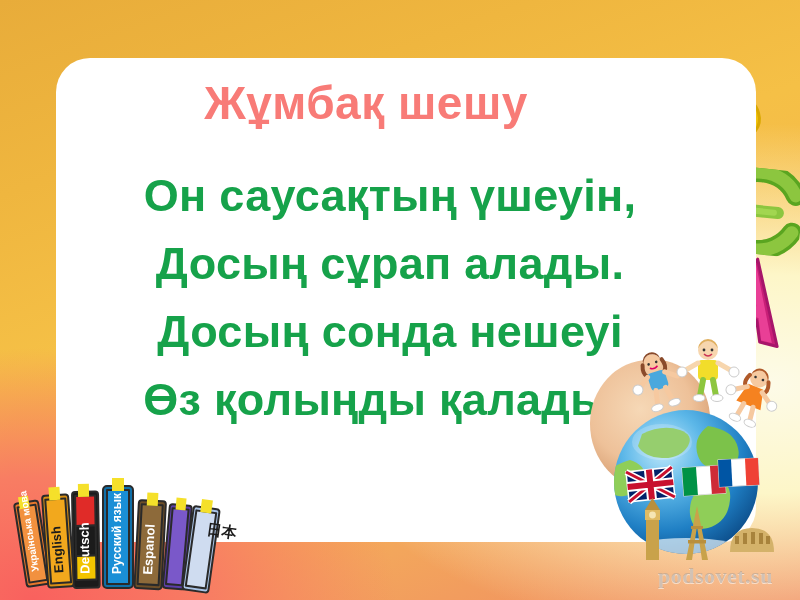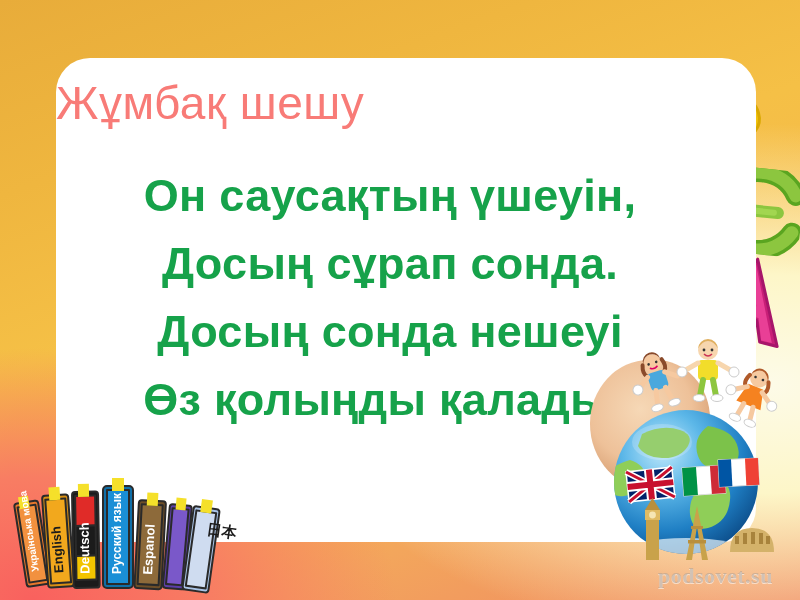--- a/index.html
+++ b/index.html
@@ -32,22 +32,22 @@
 
   
   #paper {
     position:absolute; left:56px; top:58px; width:700px; height:484px;
     background:#ffffff; border-radius:34px; z-index:2;
   }
 
   
   #riddle-title {
     position:absolute; left:56px; top:76px; width:620px;
-    z-index:6;
-    color:#f87b77; font-size:46px; font-weight:normal;
+    text-align:center; z-index:6;
+    color:#f87b77; font-size:46px; font-weight:bold;
     font-family:"Liberation Sans", sans-serif;
     letter-spacing:0.5px; white-space:nowrap;
   }
   #riddle-lines {
     position:absolute; left:56px; top:162px; width:660px; z-index:6;
   }
   .riddle-line {
     color:#16a24a; font-size:45px; font-weight:bold; line-height:68px;
     text-align:center; white-space:nowrap;
     font-family:"Liberation Sans", sans-serif;
@@ -113,21 +113,21 @@
     </g>
   </svg>
 </div>
 
 <div id="paper"></div>
 
 <div id="riddle-title">Жұмбақ шешу</div>
 
 <div id="riddle-lines">
   <div class="riddle-line">Он саусақтың үшеуін,</div>
-  <div class="riddle-line">Досың сұрап сонда.</div>
+  <div class="riddle-line">Досың сұрап алады.</div>
   <div class="riddle-line">Досың сонда нешеуі</div>
   <div class="riddle-line">Өз қолыңды қалады?</div>
 </div>
 
 <div id="child-photo"></div>
 
 <div id="globe-cluster">
   <svg width="210" height="230" viewBox="0 0 210 230">
 
     <g>

